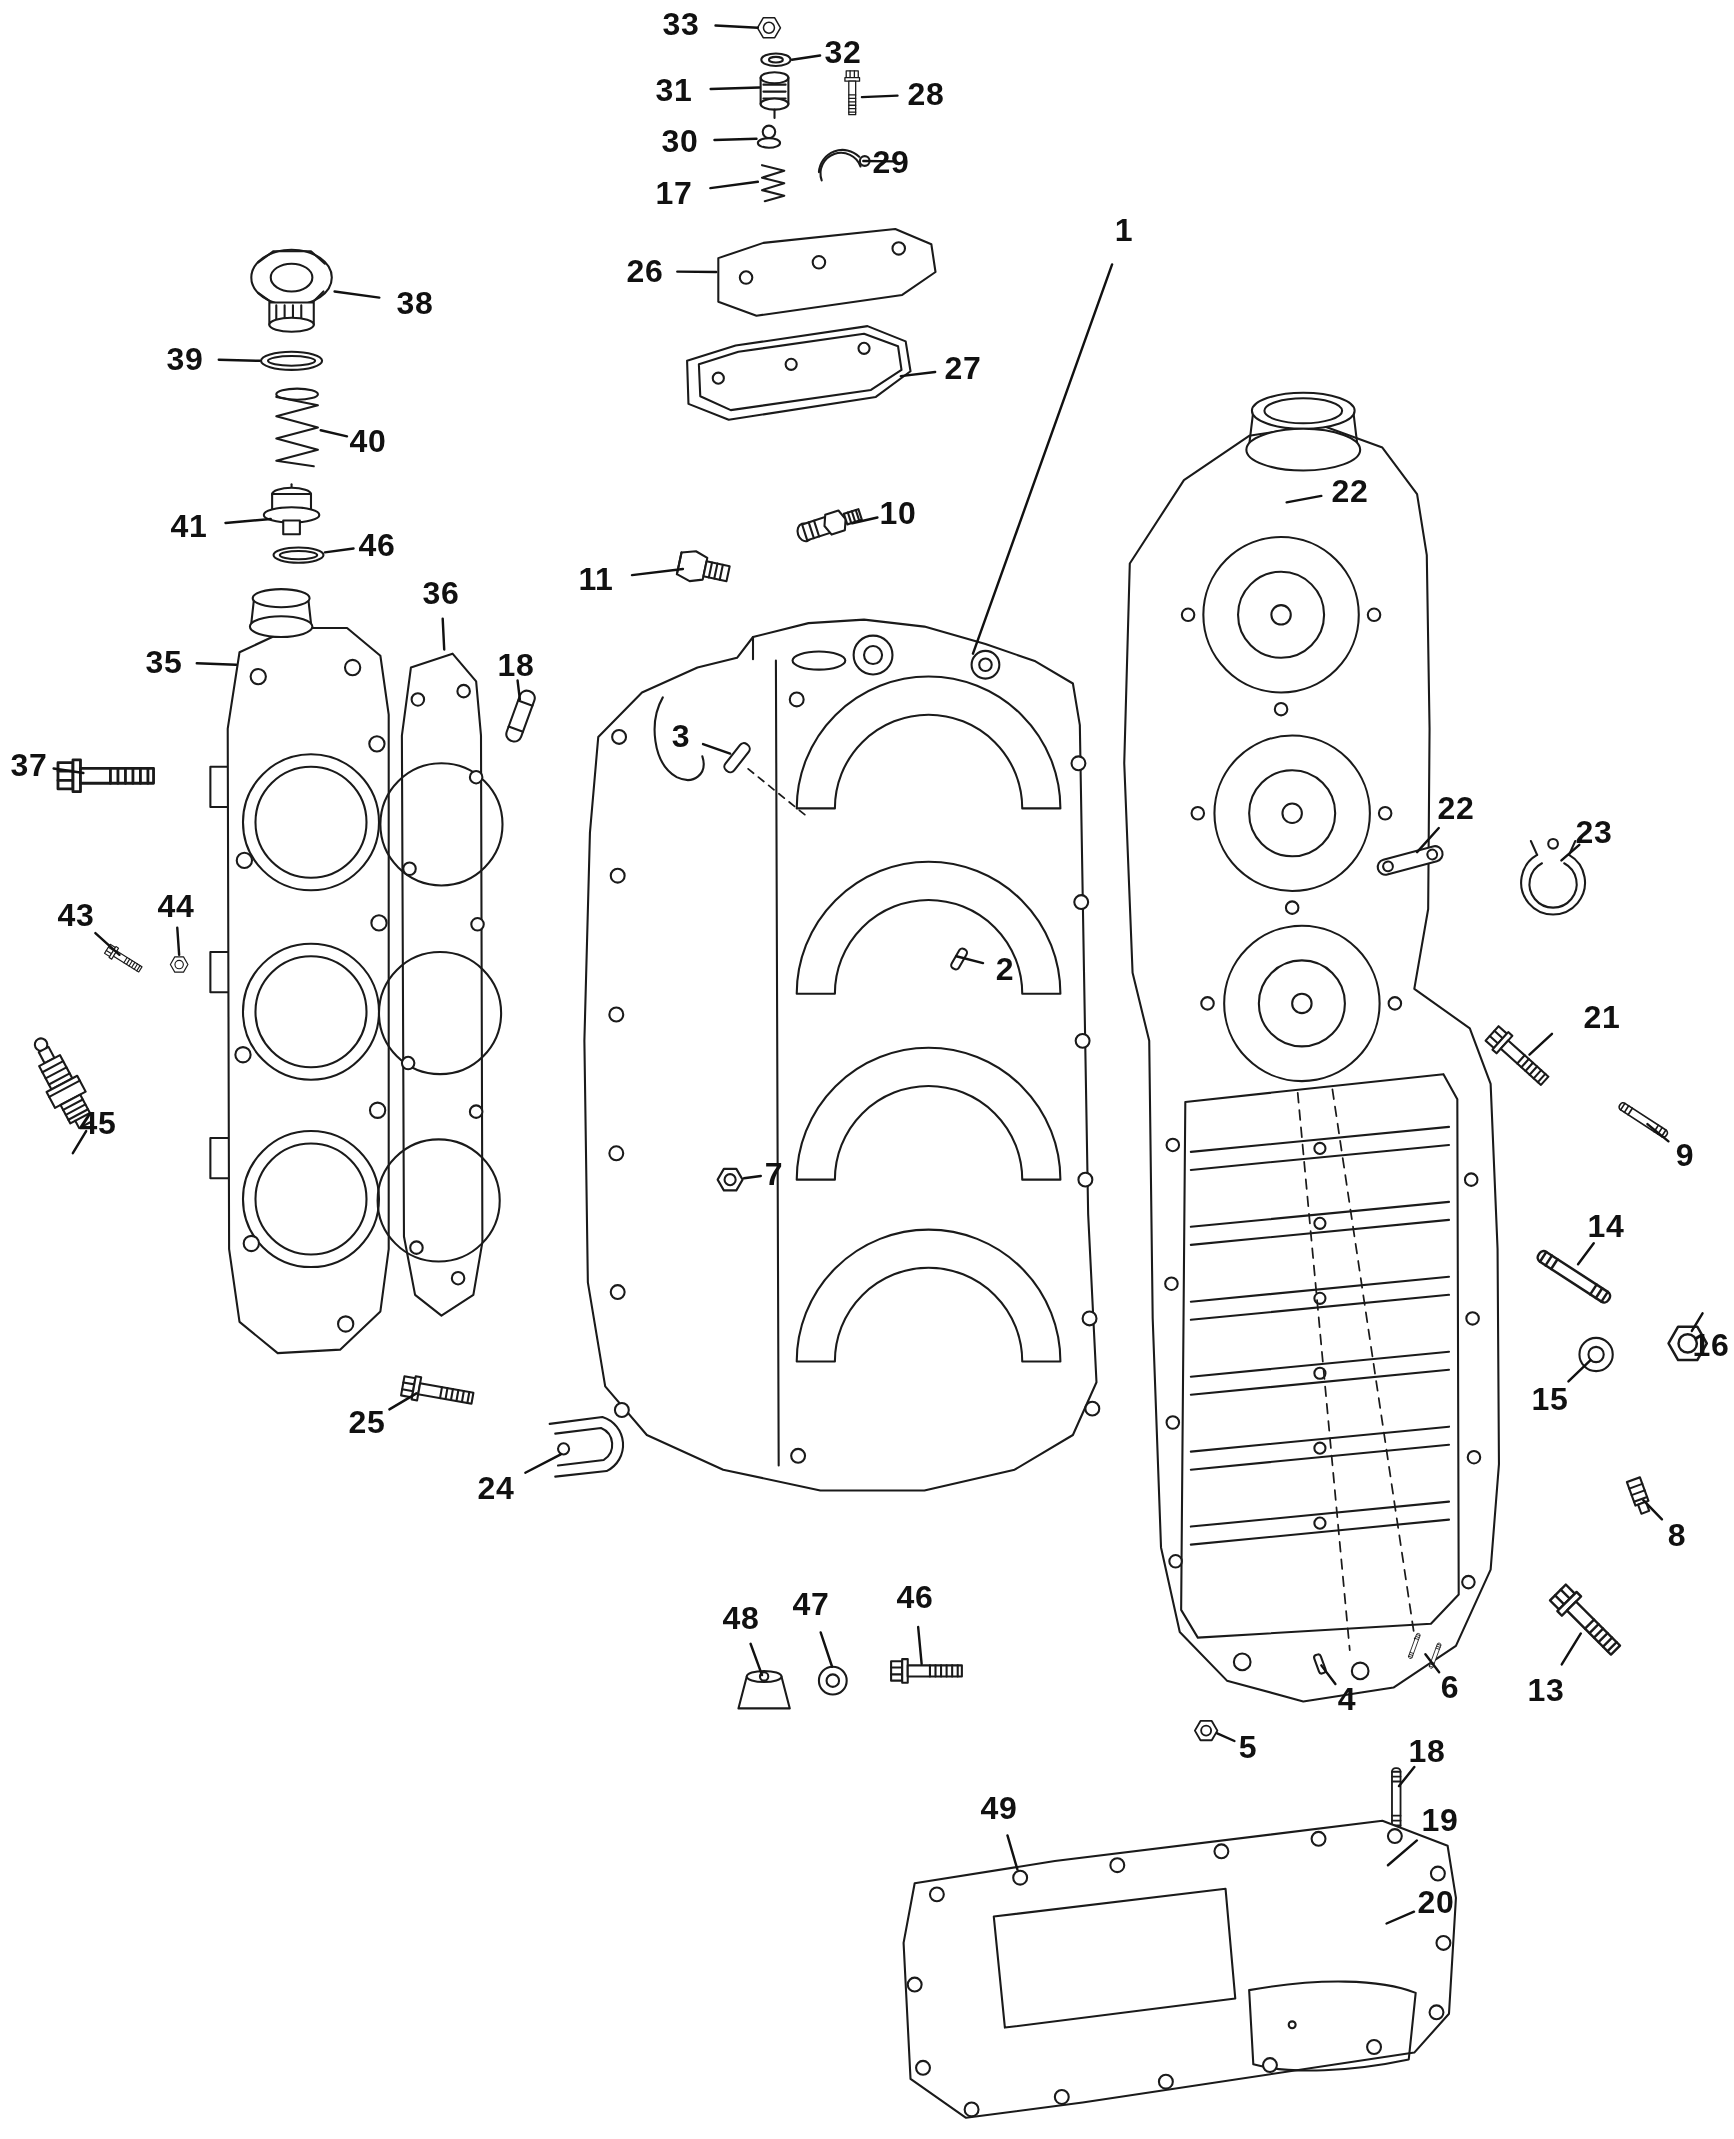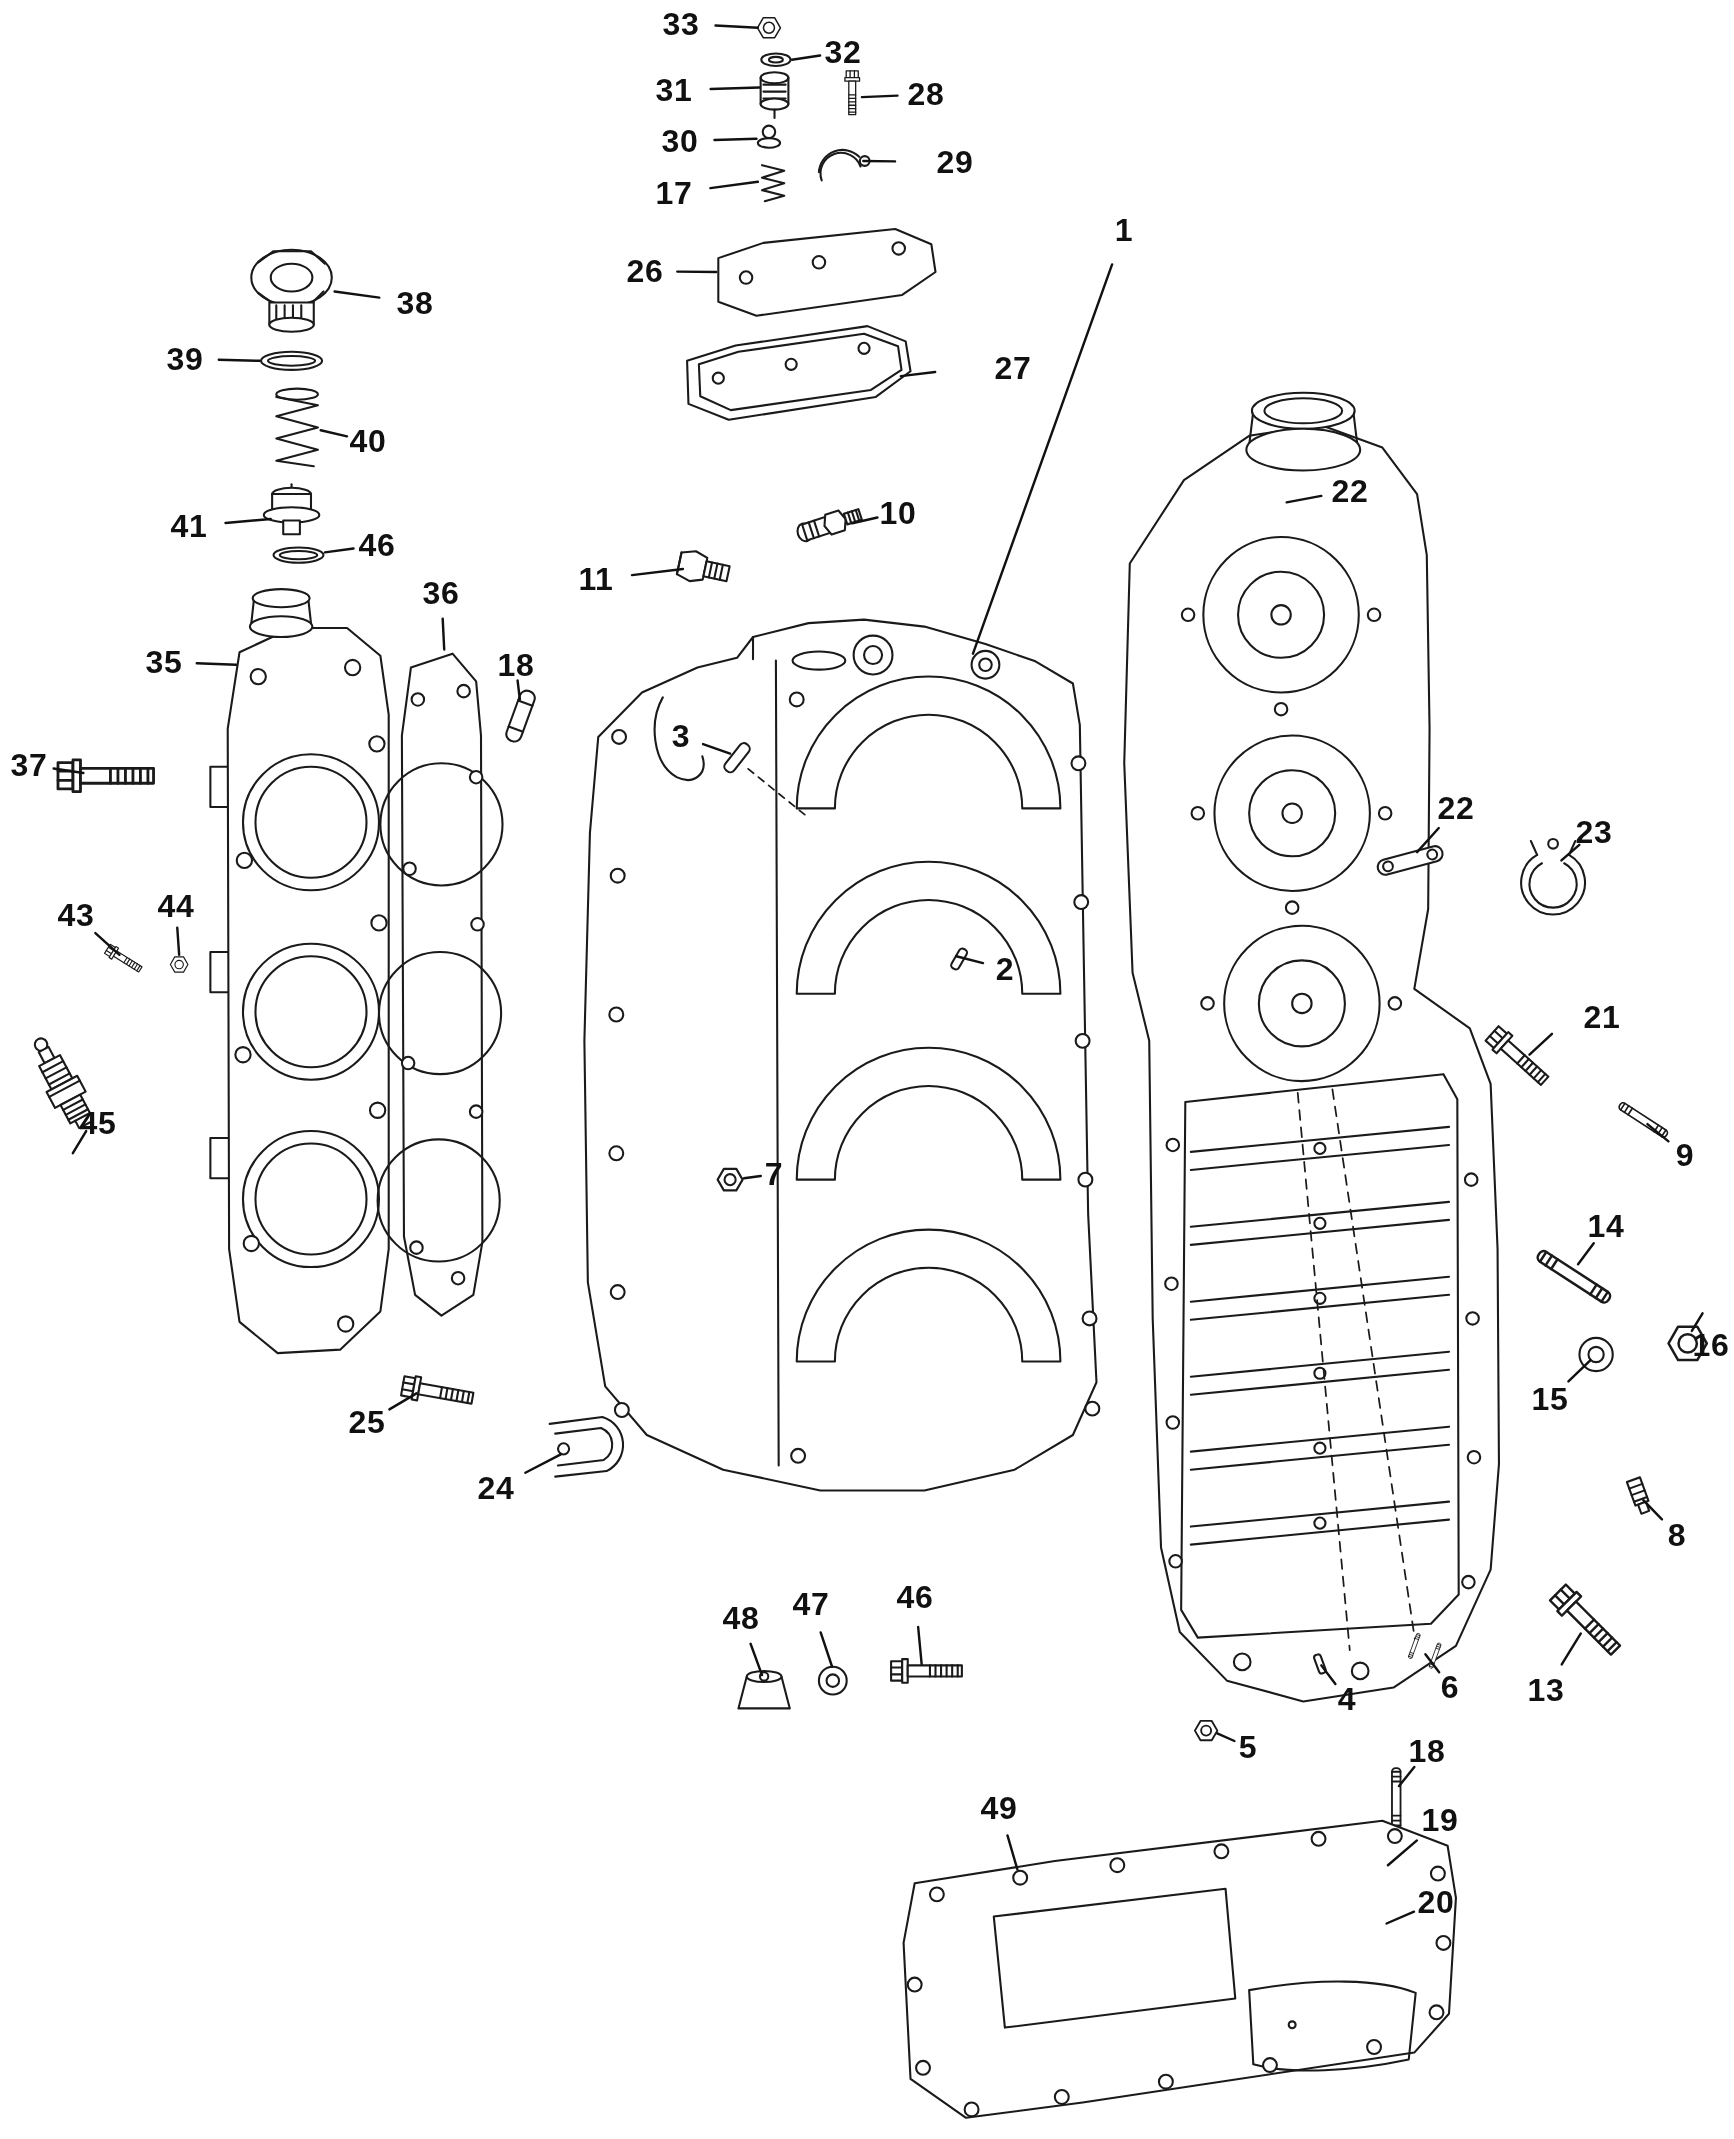--- a/index.html
+++ b/index.html
@@ -463,23 +463,23 @@
       <div class="callout" style="left: 674px; top: 193px;">17</div>
       <div class="callout" style="left: 516px; top: 665px;">18</div>
       <div class="callout" style="left: 1440px; top: 1820px;">19</div>
       <div class="callout" style="left: 1436px; top: 1902px;">20</div>
       <div class="callout" style="left: 1570px; top: 1017px; margin-left: 32px;">21</div>
       <div class="callout" style="left: 1456px; top: 808px;">22</div>
       <div class="callout" style="left: 1594px; top: 832px;">23</div>
       <div class="callout" style="left: 496px; top: 1488px;">24</div>
       <div class="callout" style="left: 367px; top: 1422px;">25</div>
       <div class="callout" style="left: 645px; top: 271px;">26</div>
-      <div class="callout" style="left: 1013px; top: 368px; text-align: center;">27</div>
+      <div class="callout" style="left: 963px; top: 368px; text-align: center;">27</div>
       <div class="callout" style="left: 926px; top: 94px;">28</div>
-      <div class="callout" style="left: 955px; top: 162px;">29</div>
+      <div class="callout" style="left: 891px; top: 162px;">29</div>
       <div class="callout" style="left: 680px; top: 141px;">30</div>
       <div class="callout" style="left: 674px; top: 90px;">31</div>
       <div class="callout" style="left: 843px; top: 52px;">32</div>
       <div class="callout" style="left: 681px; top: 23.6px;">33</div>
       <div class="callout" style="left: 1350px; top: 491px;">22</div>
       <div class="callout" style="left: 164px; top: 662px;">35</div>
       <div class="callout" style="left: 441px; top: 593px;">36</div>
       <div class="callout" style="left: 29px; top: 765px;">37</div>
       <div class="callout" style="left: 415px; top: 303px;">38</div>
       <div class="callout" style="left: 185px; top: 359px;">39</div>

